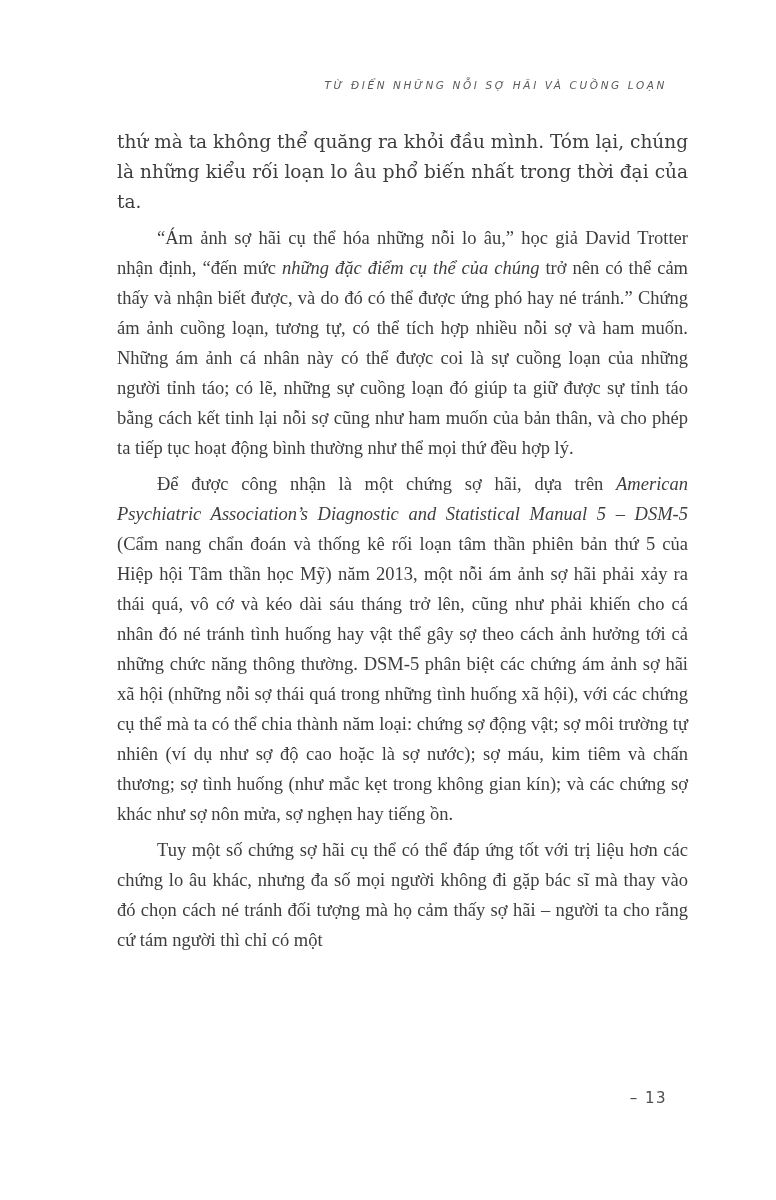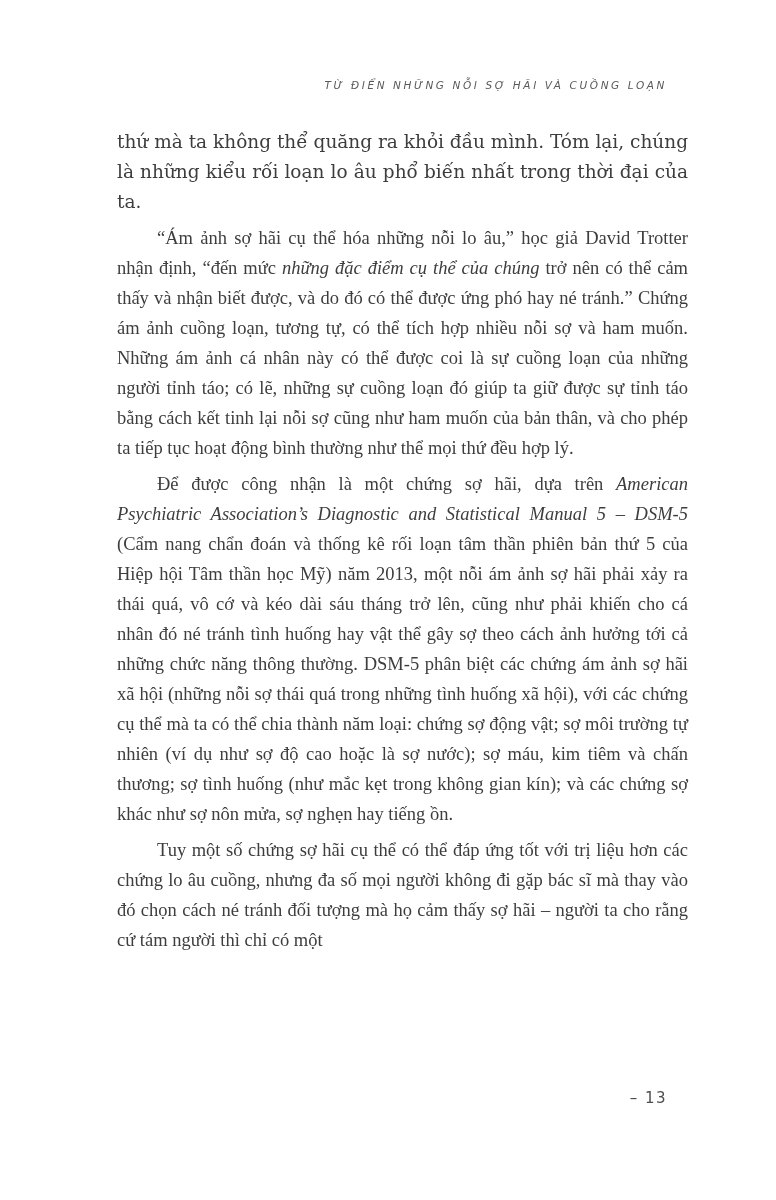--- a/index.html
+++ b/index.html
@@ -57,17 +57,17 @@
 </head>
 <body>
 
 <div class="page">
   <div class="running-head">TỪ ĐIỂN NHỮNG NỖI SỢ HÃI VÀ CUỒNG LOẠN</div>
 
   <div class="body-block" id="body-block">
       <p class="para"><span>thứ mà ta không thể quăng ra khỏi đầu mình. Tóm lại, chúng là những kiểu rối loạn lo âu phổ biến nhất trong thời đại của ta.</span></p>
       <p class="para indent"><span>“Ám ảnh sợ hãi cụ thể hóa những nỗi lo âu,” học giả David Trotter nhận định, “đến mức </span><em>những đặc điểm cụ thể của chúng</em><span> trở nên có thể cảm thấy và nhận biết được, và do đó có thể được ứng phó hay né tránh.” Chứng ám ảnh cuồng loạn, tương tự, có thể tích hợp nhiều nỗi sợ và ham muốn. Những ám ảnh cá nhân này có thể được coi là sự cuồng loạn của những người tỉnh táo; có lẽ, những sự cuồng loạn đó giúp ta giữ được sự tỉnh táo bằng cách kết tinh lại nỗi sợ cũng như ham muốn của bản thân, và cho phép ta tiếp tục hoạt động bình thường như thể mọi thứ đều hợp lý.</span></p>
       <p class="para indent"><span>Để được công nhận là một chứng sợ hãi, dựa trên </span><em>American Psychiatric Association’s Diagnostic and Statistical Manual 5 – DSM-5</em><span> (Cẩm nang chẩn đoán và thống kê rối loạn tâm thần phiên bản thứ 5 của Hiệp hội Tâm thần học Mỹ) năm 2013, một nỗi ám ảnh sợ hãi phải xảy ra thái quá, vô cớ và kéo dài sáu tháng trở lên, cũng như phải khiến cho cá nhân đó né tránh tình huống hay vật thể gây sợ theo cách ảnh hưởng tới cả những chức năng thông thường. DSM-5 phân biệt các chứng ám ảnh sợ hãi xã hội (những nỗi sợ thái quá trong những tình huống xã hội), với các chứng cụ thể mà ta có thể chia thành năm loại: chứng sợ động vật; sợ môi trường tự nhiên (ví dụ như sợ độ cao hoặc là sợ nước); sợ máu, kim tiêm và chấn thương; sợ tình huống (như mắc kẹt trong không gian kín); và các chứng sợ khác như sợ nôn mửa, sợ nghẹn hay tiếng ồn.</span></p>
-      <p class="para indent"><span>Tuy một số chứng sợ hãi cụ thể có thể đáp ứng tốt với trị liệu hơn các chứng lo âu cuồng, nhưng đa số mọi người không đi gặp bác sĩ mà thay vào đó chọn cách né tránh đối tượng mà họ cảm thấy sợ hãi – người ta cho rằng cứ tám người thì chỉ có một</span></p>
+      <p class="para indent"><span>Tuy một số chứng sợ hãi cụ thể có thể đáp ứng tốt với trị liệu hơn các chứng lo âu khác, nhưng đa số mọi người không đi gặp bác sĩ mà thay vào đó chọn cách né tránh đối tượng mà họ cảm thấy sợ hãi – người ta cho rằng cứ tám người thì chỉ có một</span></p>
     </div>
 
   <div class="folio">– 13</div>
 </div>
 
 </body></html>

